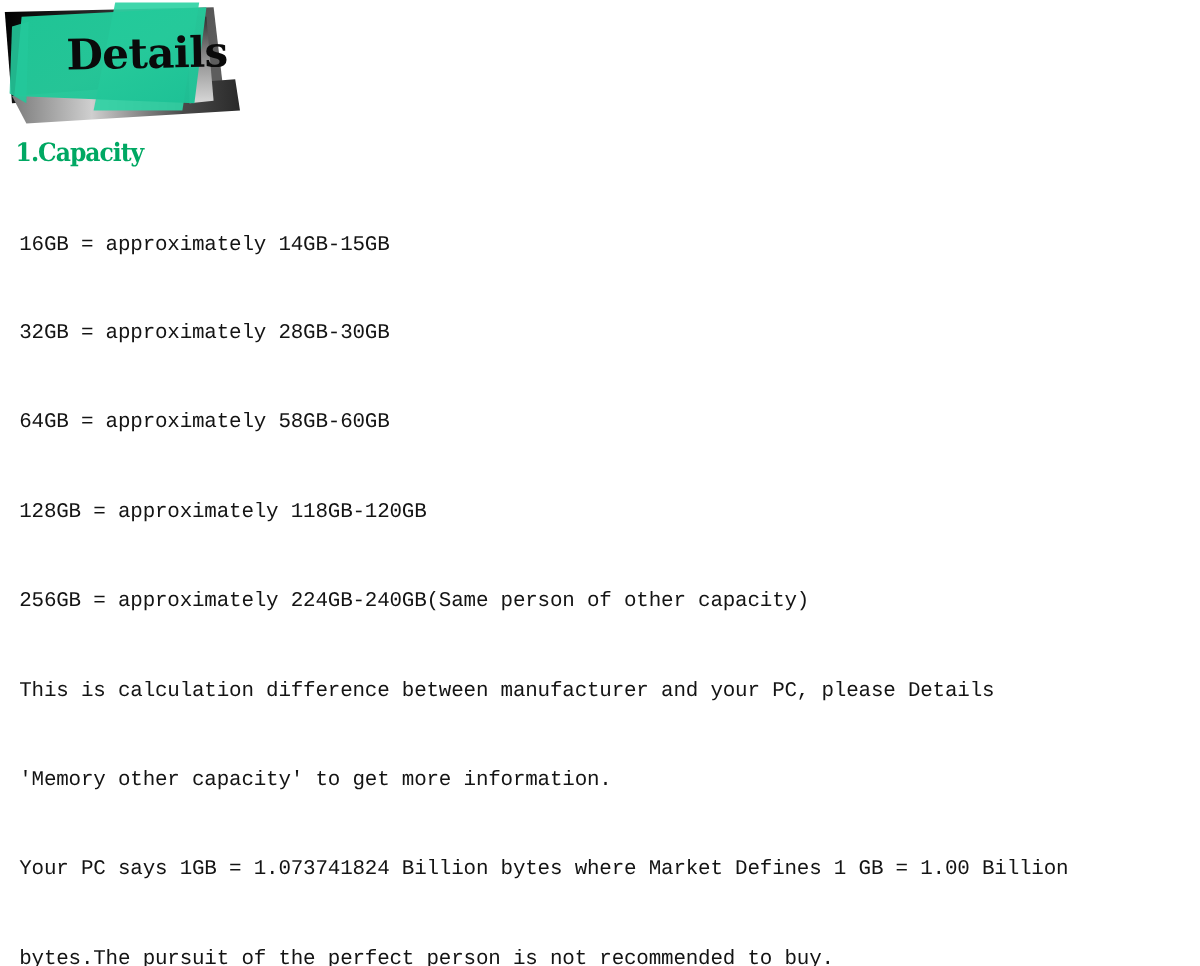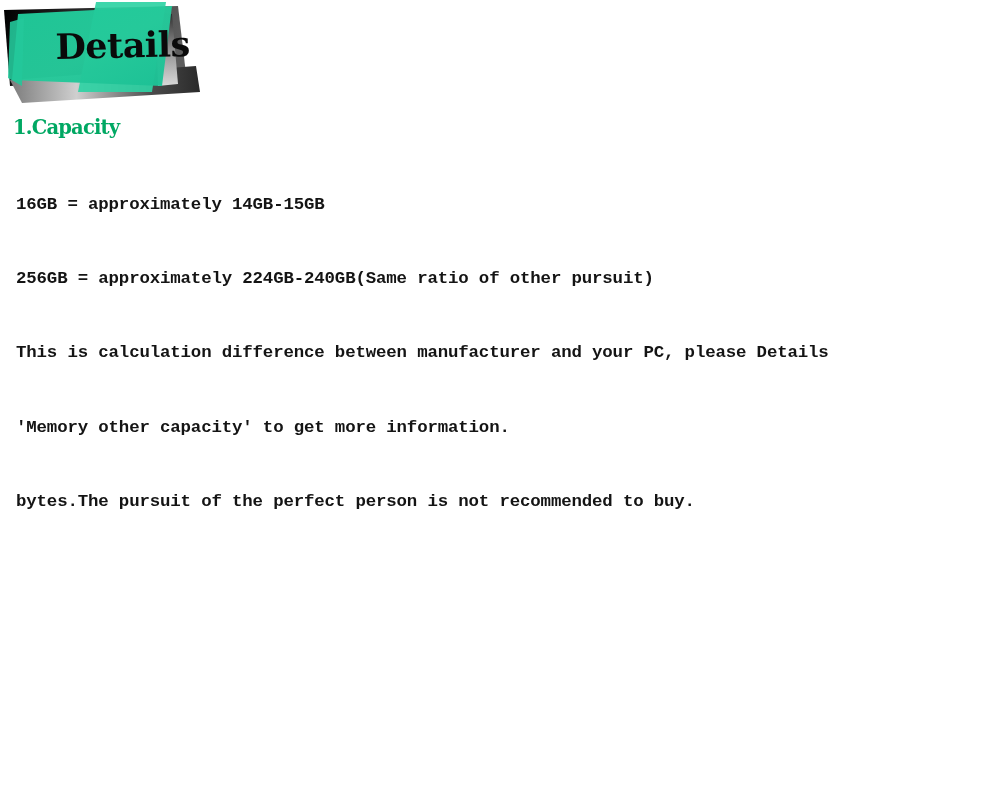--- a/index.html
+++ b/index.html
@@ -65,21 +65,21 @@
   }
 
   .body-lines {
     padding-left: 16px;
     font-size: 17.4px;
     line-height: 24.8px;
     letter-spacing: -0.15px;
     color: #141414;
     white-space: pre;
   }
-  .body-lines .ln { display: block; font-weight: bold; }
+  .body-lines .ln { display: block; }
 
   
   .sec-capacity .sec-head { margin-top: 6px; }
   .sec-capacity .body-lines { margin-top: 3px; }
 </style>
 </head>
 <body>
 
 <div class="banner">
   <svg width="250" height="108" viewBox="0 0 250 108" xmlns="http://www.w3.org/2000/svg">
@@ -119,20 +119,24 @@
   </svg>
   <div class="banner-title">Details</div>
 </div>
 
 <div class="content">
 
   <div class="section sec-capacity">
     <div class="sec-head">1.Capacity</div>
     <div class="body-lines">
       <span class="ln">16GB = approximately 14GB-15GB</span>
-      <span class="ln">256GB = approximately 224GB-240GB(Same ratio of other pursuit)</span>
+      <span class="ln">32GB = approximately 28GB-30GB</span>
+      <span class="ln">64GB = approximately 58GB-60GB</span>
+      <span class="ln">128GB = approximately 118GB-120GB</span>
+      <span class="ln">256GB = approximately 224GB-240GB(Same person of other capacity)</span>
       <span class="ln">This is calculation difference between manufacturer and your PC, please Details</span>
       <span class="ln">'Memory other capacity' to get more information.</span>
+      <span class="ln">Your PC says 1GB = 1.073741824 Billion bytes where Market Defines 1 GB = 1.00 Billion</span>
       <span class="ln">bytes.The pursuit of the perfect person is not recommended to buy.</span>
     </div>
   </div>
 
 </div>
 
 </body></html>

